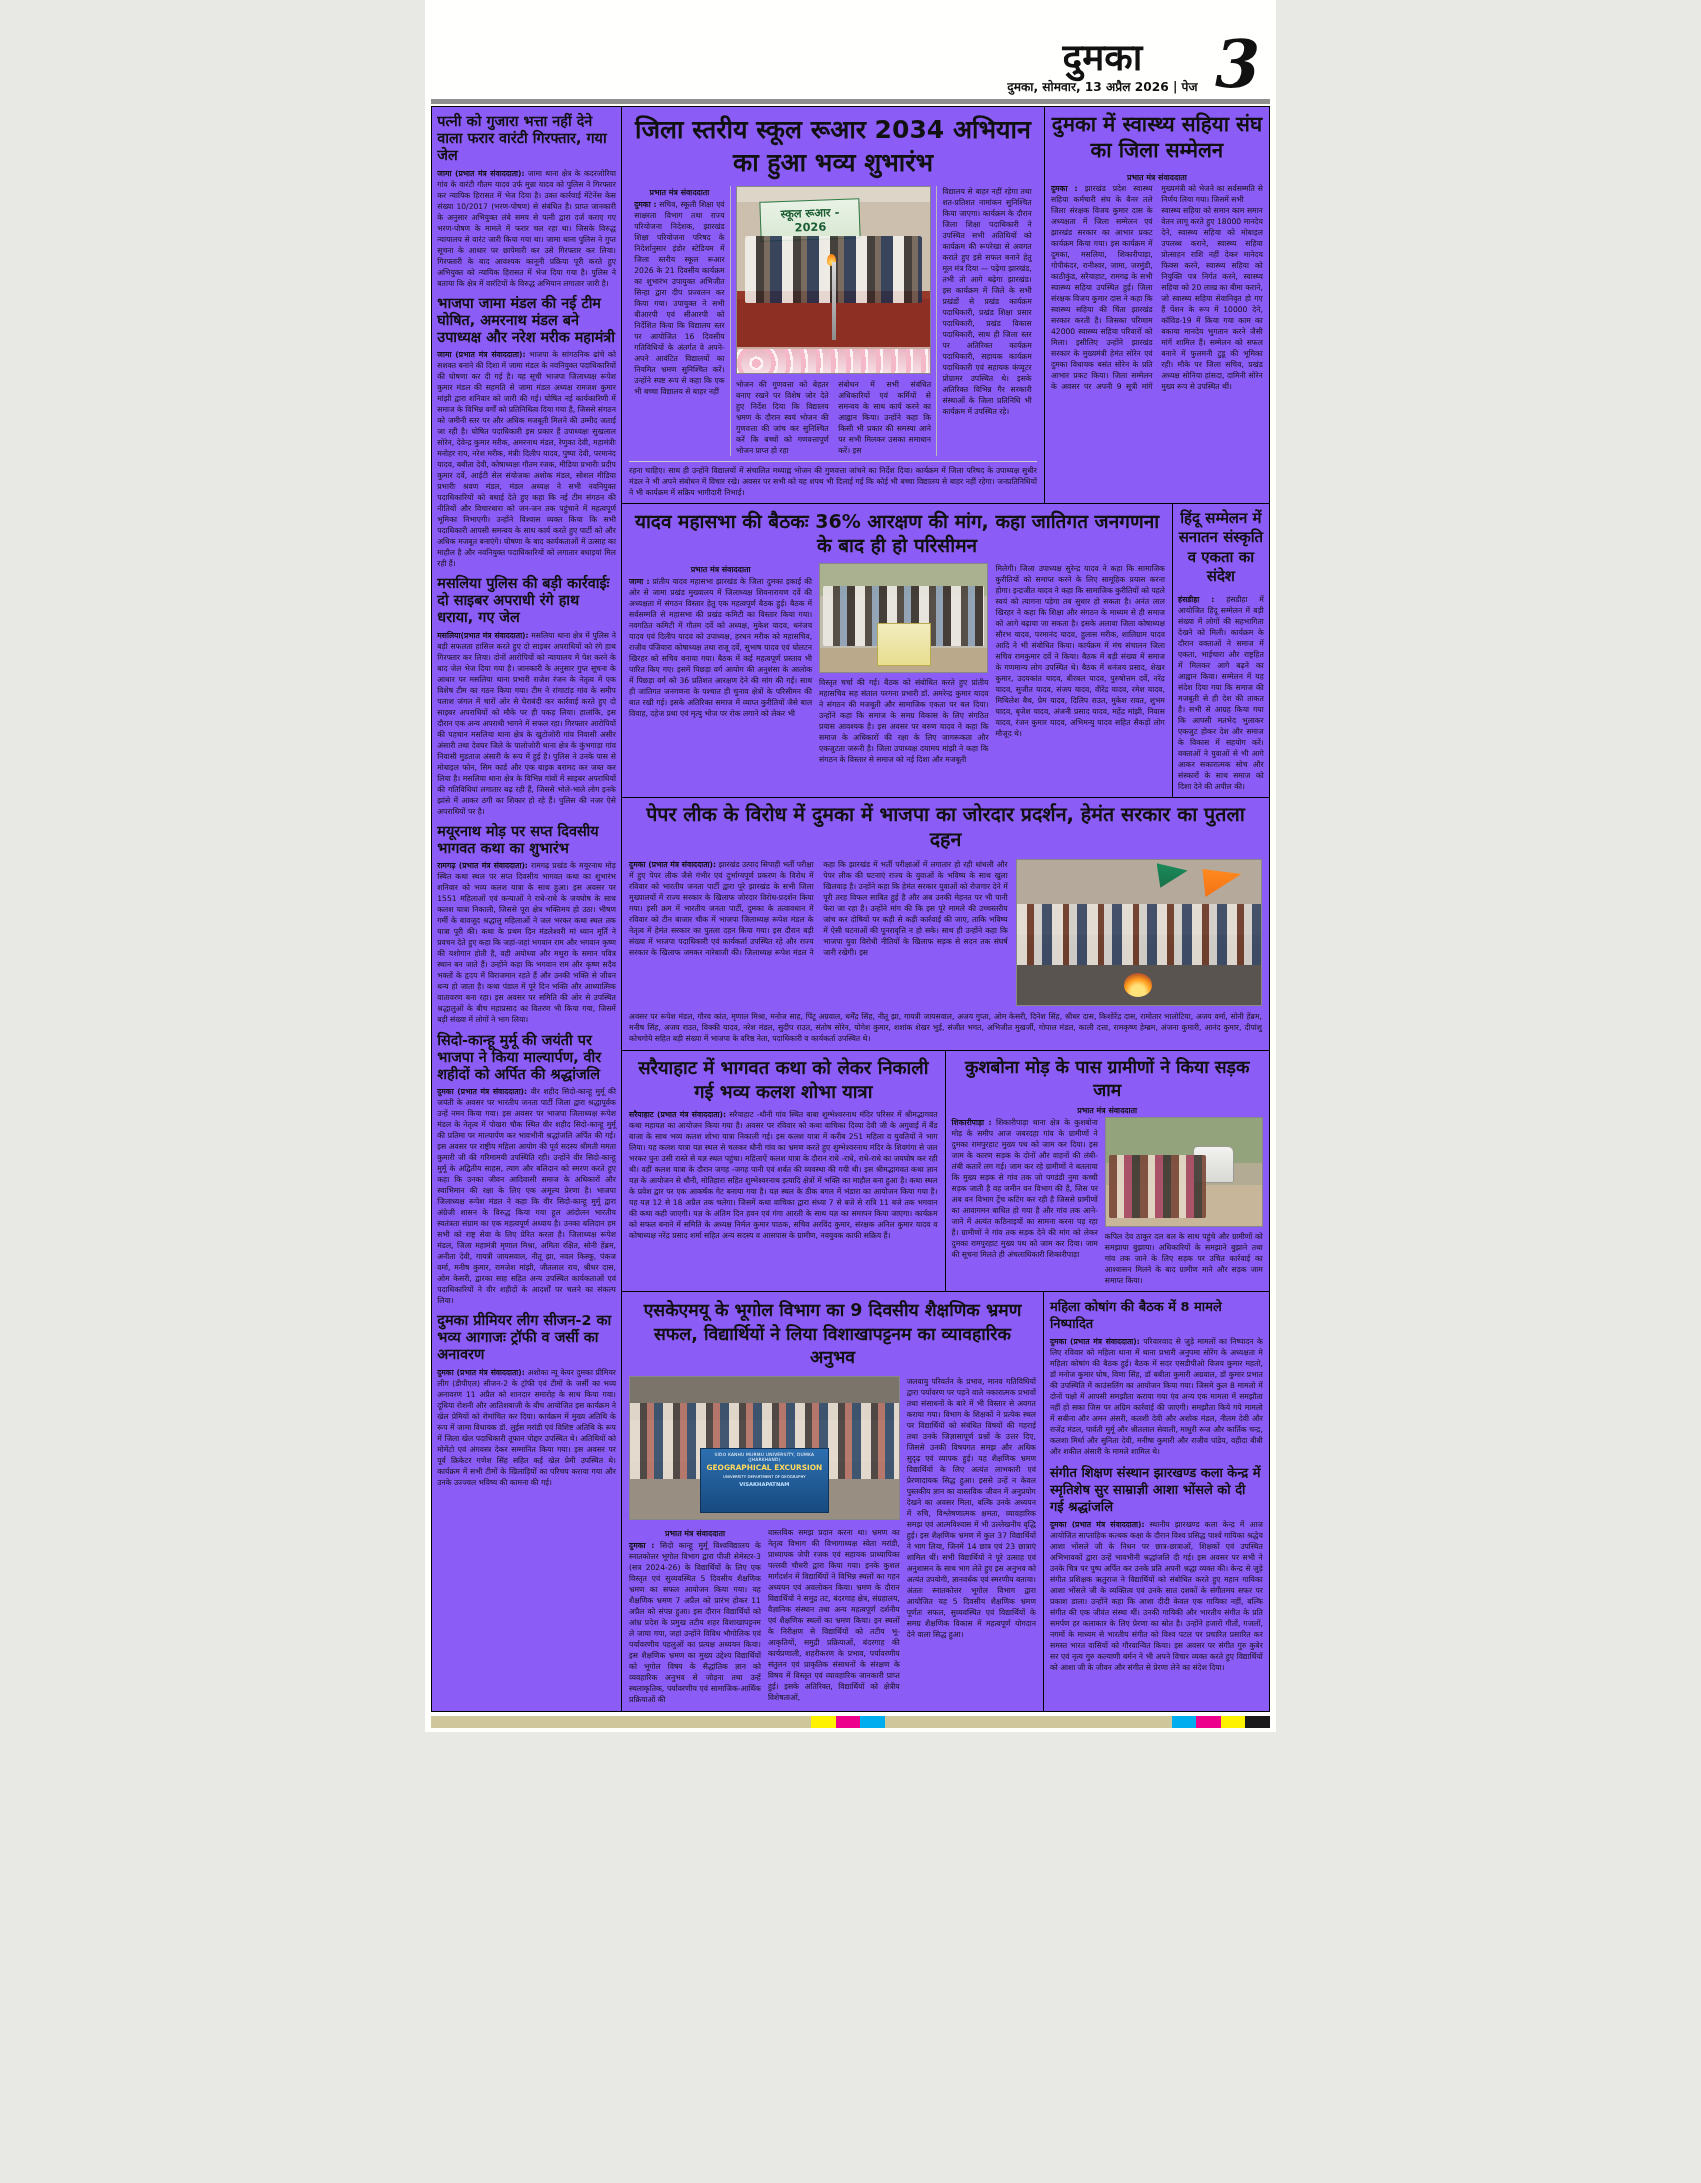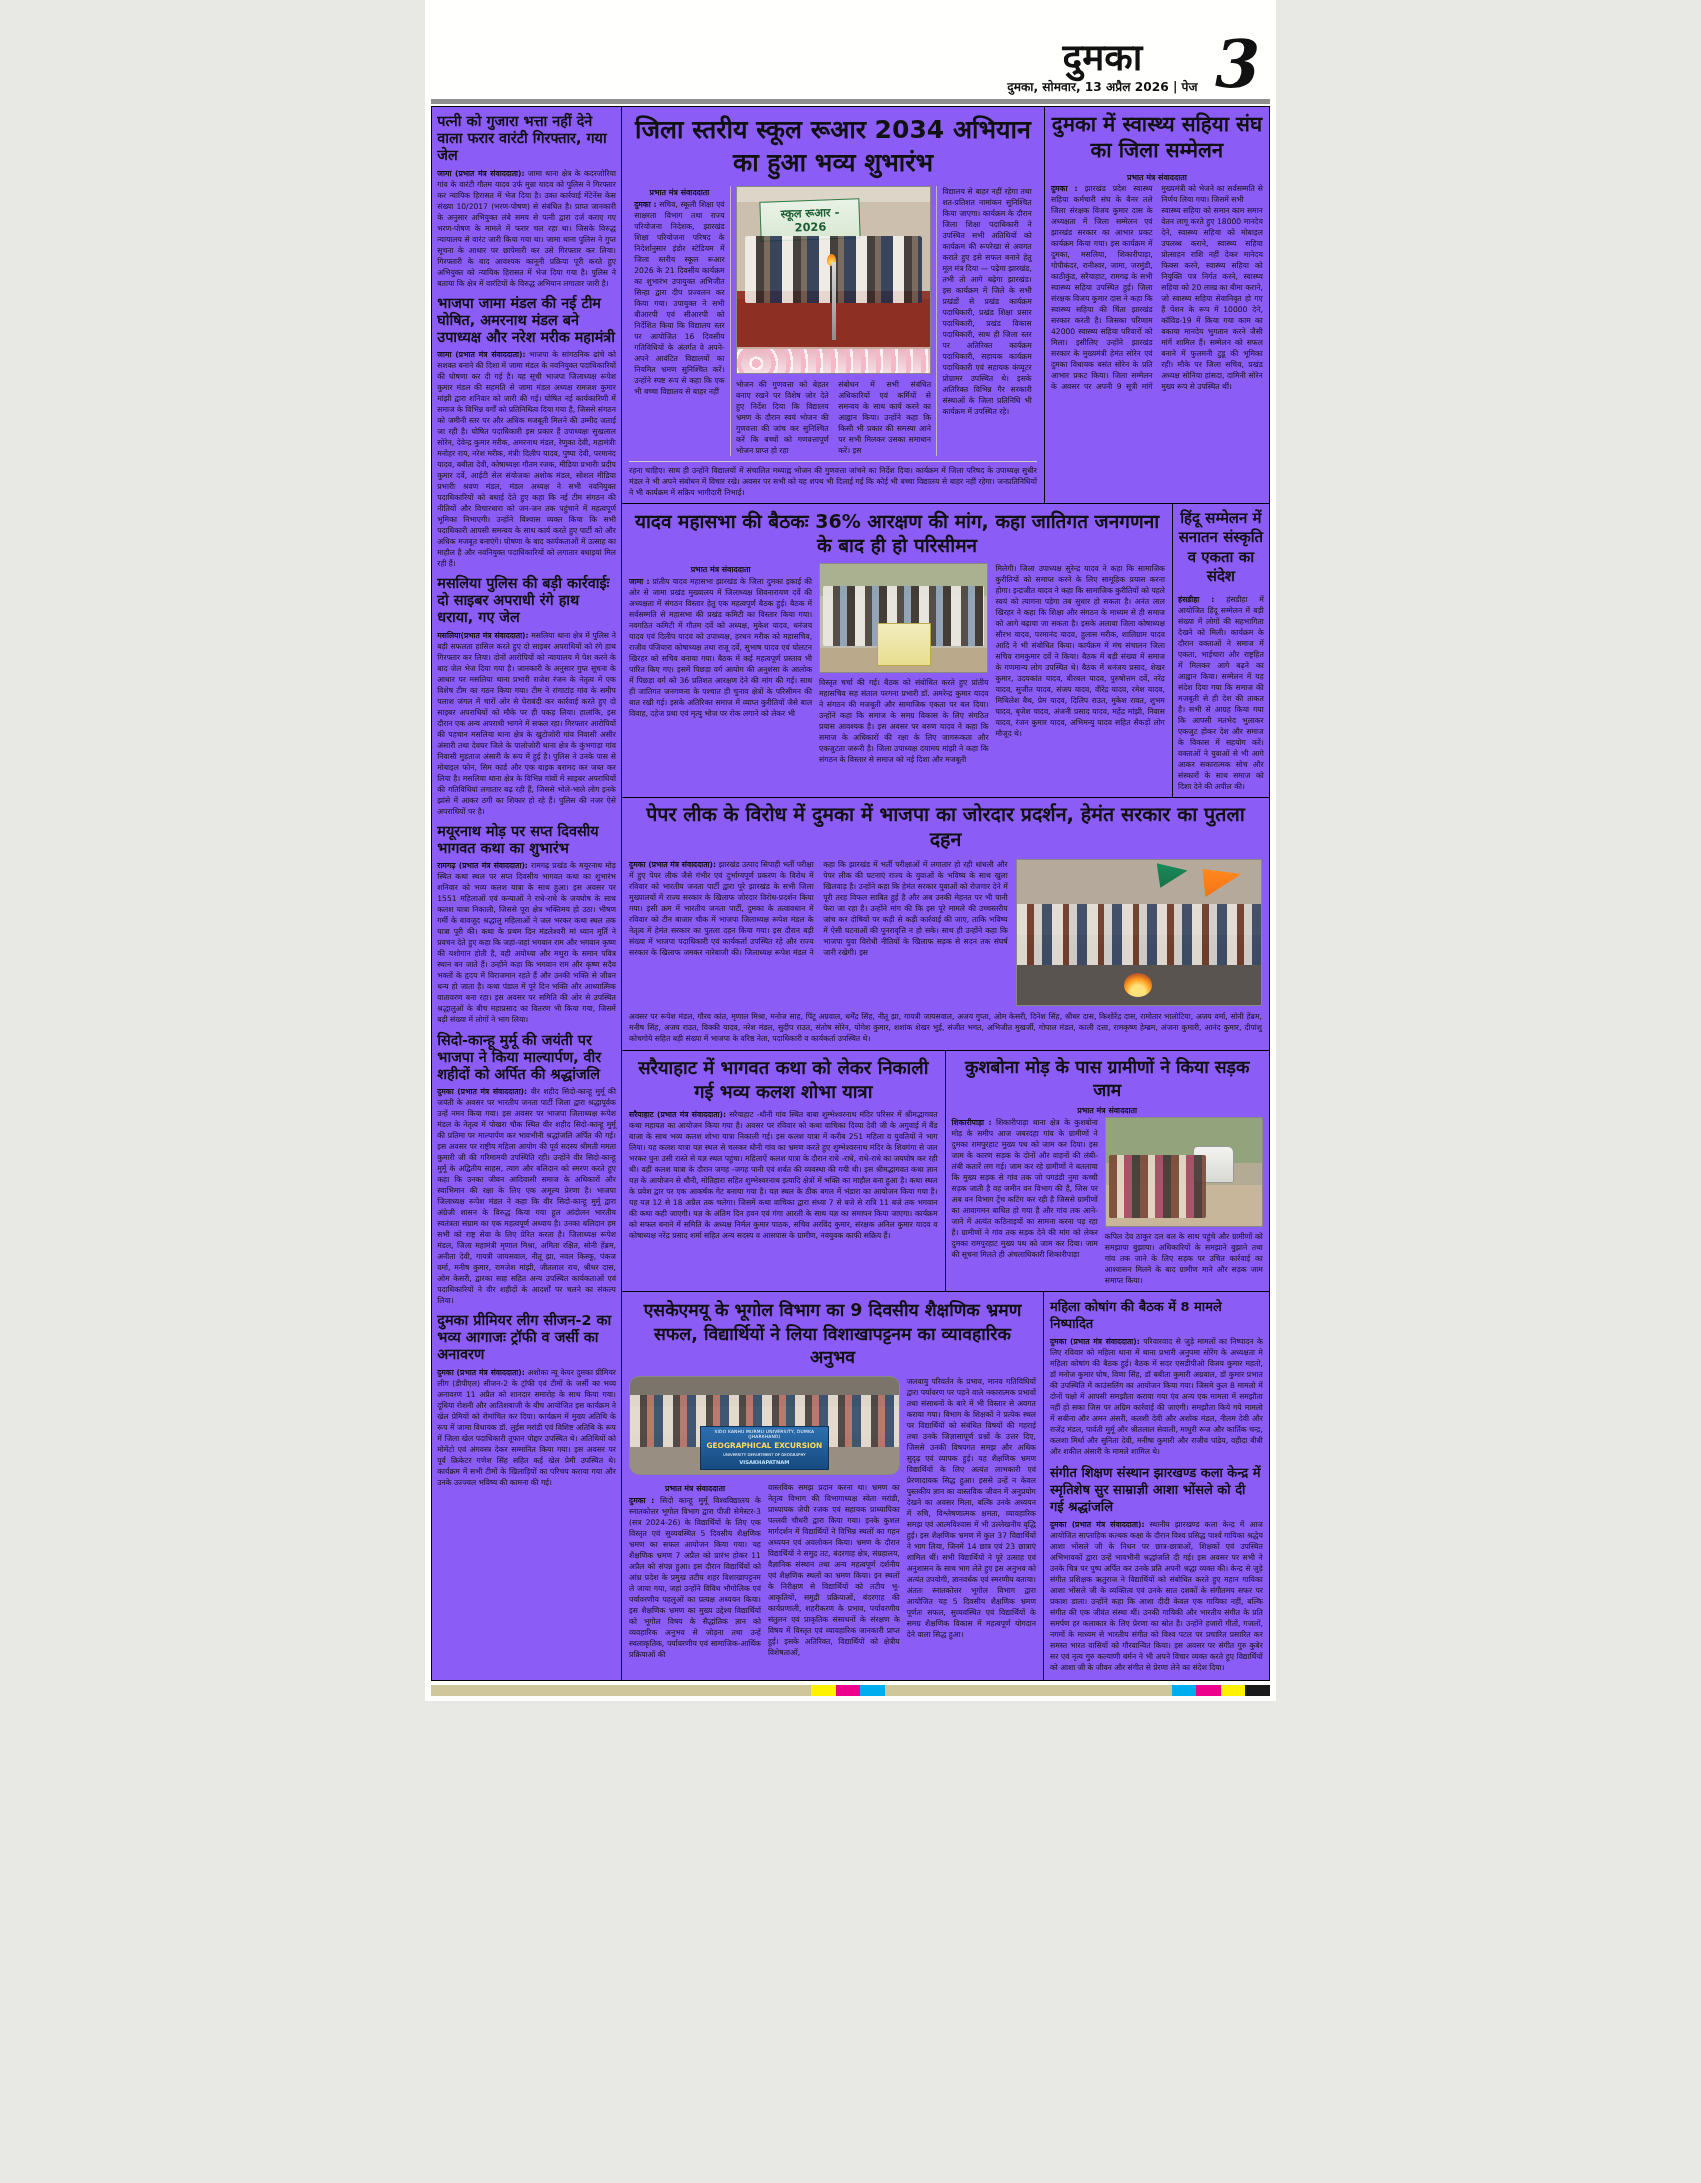--- a/index.html
+++ b/index.html
@@ -102,21 +102,21 @@
   .ph-bjp { height:147px; background:linear-gradient(#b5a99b 0 34%, #a79a8c 34% 52%, #6f6760 52% 58%, #5a5450 58%); }
   .ph-bjp .crowd { position:absolute; top:30%; left:0; right:0; height:42%;
      background:repeating-linear-gradient(90deg,#e8e2d9 0 10.5px, #703c2a 10.5px 17.5px, #d8d4cf 17.5px 25px, #3b4a66 25px 35px); opacity:.92; }
   .ph-bjp .flag1 { position:absolute; top:6%; right:8%; width:39px; height:28px; background:linear-gradient(#ff8a1e,#f47216); clip-path:polygon(0 0,100% 18%,8% 100%); }
   .ph-bjp .flag2 { position:absolute; top:2%; right:30%; width:31px; height:24.5px; background:linear-gradient(#1c8a5a,#16714a); clip-path:polygon(0 0,100% 30%,12% 100%); }
   .ph-bjp .fire { position:absolute; bottom:6%; left:44%; width:28px; height:23.6px; background:radial-gradient(circle at 50% 80%, #ffe27a 0 30%, #ff9b1c 55%, #b4502a 80%, transparent 85%); border-radius:50%; }
   .ph-road { height:110px; background:linear-gradient(#93a37c 0 42%, #b3ab93 42% 62%, #c7b69a 62%); }
   .ph-road .van { position:absolute; top:26%; left:56%; width:26%; height:34%; background:linear-gradient(#f2f2f0,#d8d8d4); border-radius:4.4px 6.1px 1.7px 1.7px; border:0.4px solid #9a9a94; }
   .ph-road .crowd { position:absolute; bottom:8%; left:2%; width:62%; height:58%;
      background:repeating-linear-gradient(90deg,#7c4a3a 0 7.9px, #e3d7c4 7.9px 15px, #a84a64 15px 23px, #403a33 23px 31px); opacity:.92; border-radius:1.7px; }
-  .ph-skmu { height:99px; background:linear-gradient(#7b746b 0 30%, #b3a89a 30% 60%, #988e82 60%);border-radius:10px; }
+  .ph-skmu { height:144px; background:linear-gradient(#7b746b 0 30%, #b3a89a 30% 60%, #988e82 60%); }
   .ph-skmu .crowd { position:absolute; top:18%; left:0; right:0; height:54%;
      background:repeating-linear-gradient(90deg,#e8ded2 0 9.6px, #4b4340 9.6px 16.6px, #b9766a 16.6px 23.6px, #37506e 23.6px 33px); opacity:.92; }
   .ph-skmu .banner { position:absolute; bottom:4%; left:26%; width:48%; height:46%; background:linear-gradient(#2d6fb0,#174a80); color:#fff; text-align:center; padding:2.6px 1.7px; border:0.9px solid #0e3258; }
   .ph-skmu .banner .b1 { font-size:4.4px; letter-spacing:0.2px; }
   .ph-skmu .banner .b2 { font-size:7.4px; font-weight:800; color:#ffd95e; margin-top:1.7px; }
   .ph-skmu .banner .b3 { font-size:3.9px; margin-top:1.7px; }
   .ph-skmu .banner .b4 { font-size:5.2px; font-weight:700; margin-top:2.2px; color:#bfe1ff; }
 
   
   .color-strip { display:flex; height:11.4px; margin:4.4px 6.1px 0; }

